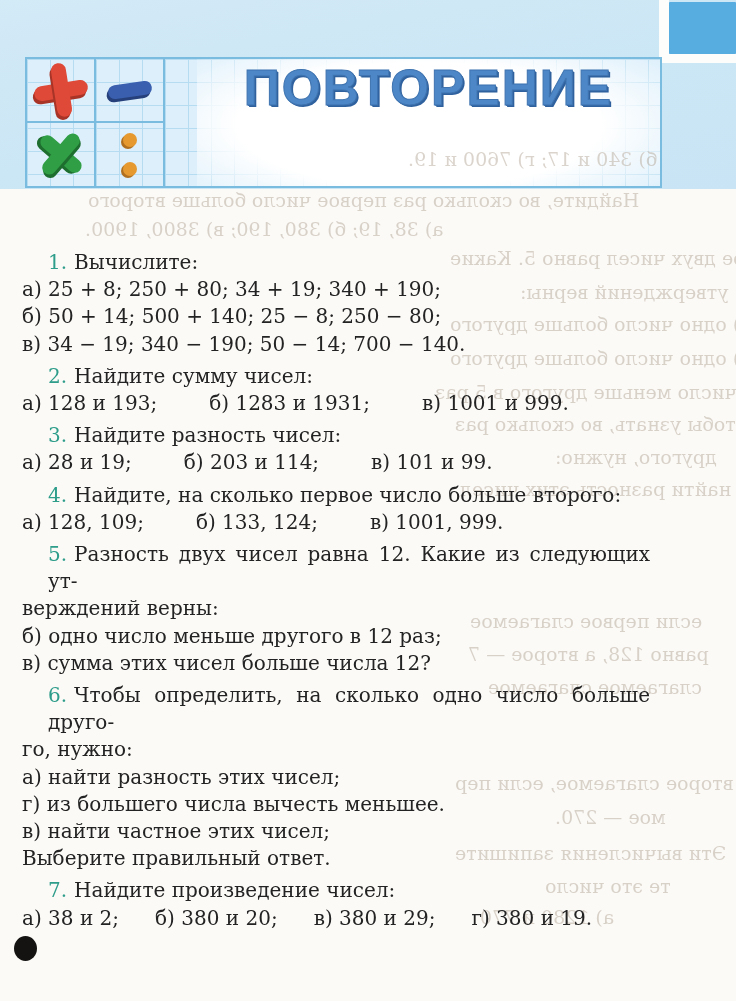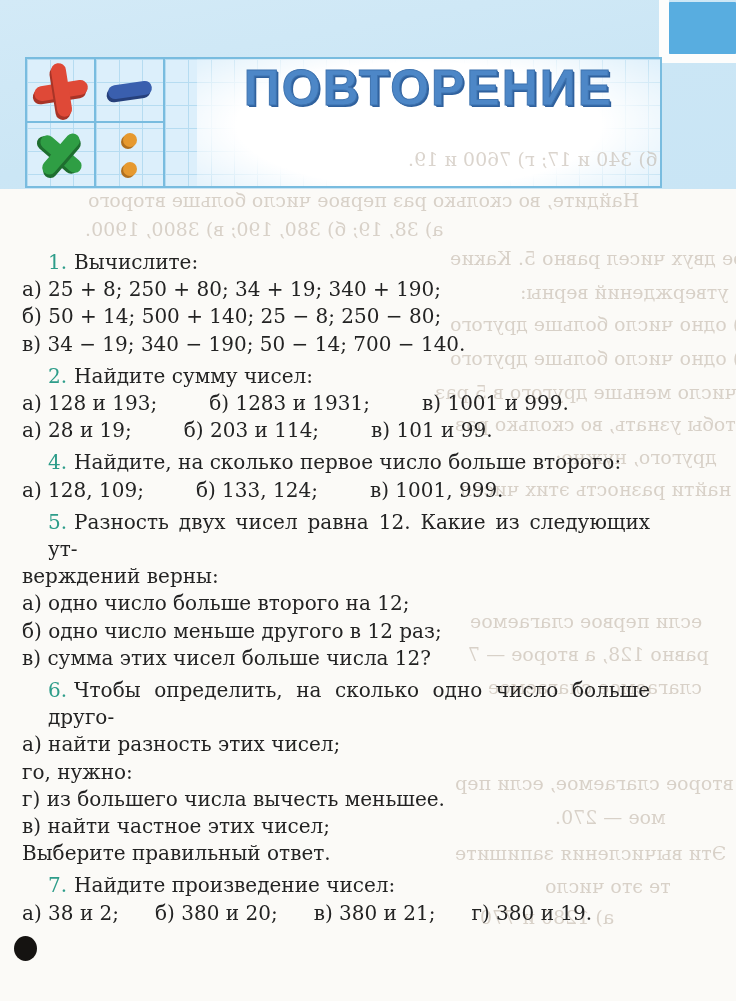--- a/index.html
+++ b/index.html
@@ -130,36 +130,36 @@
 <div class="content">
 
   <p class="ln num-ln"><span class="num">1.</span><span>Вычислите:</span></p>
   <p class="ln">а) 25 + 8; 250 + 80; 34 + 19; 340 + 190;</p>
   <p class="ln">б) 50 + 14; 500 + 140; 25 − 8; 250 − 80;</p>
   <p class="ln">в) 34 − 19; 340 − 190; 50 − 14; 700 − 140.</p>
 
   <p class="ln num-ln"><span class="num">2.</span><span>Найдите сумму чисел:</span></p>
   <p class="ln row"><span>а) 128 и 193;</span><span>б) 1283 и 1931;</span><span>в) 1001 и 999.</span></p>
 
+  <p class="ln num-ln"><span class="num">3.</span><span>Найдите разность чисел:</span></p>
   <p class="ln row"><span>а) 28 и 19;</span><span>б) 203 и 114;</span><span>в) 101 и 99.</span></p>
 
   <p class="ln num-ln"><span class="num">4.</span><span>Найдите, на сколько первое число больше второго:</span></p>
   <p class="ln row"><span>а) 128, 109;</span><span>б) 133, 124;</span><span>в) 1001, 999.</span></p>
 
   <p class="num-ln just"><span class="num">5.</span><span>Разность двух чисел равна 12. Какие из следующих ут-</span></p>
   <p class="ln">верждений верны:</p>
-  <p class="ln">а) одно число больше второго на 12;</p>
   <p class="ln">б) одно число меньше другого в 12 раз;</p>
   <p class="ln">в) сумма этих чисел больше числа 12?</p>
 
   <p class="num-ln just"><span class="num">6.</span><span>Чтобы определить, на сколько одно число больше друго-</span></p>
+  <p class="ln">го, нужно:</p>
   <p class="ln">а) найти разность этих чисел;</p>
-  <p class="ln">го, нужно:</p>
   <p class="ln">г) из большего числа вычесть меньшее.</p>
   <p class="ln">в) найти частное этих чисел;</p>
   <p class="ln">Выберите правильный ответ.</p>
 
   <p class="ln num-ln"><span class="num">7.</span><span>Найдите произведение чисел:</span></p>
-  <p class="ln row row4"><span>а) 38 и 2;</span><span>б) 380 и 20;</span><span>в) 380 и 21;</span><span>г) 380 и 19.</span></p>
+  <p class="ln row row4"><span>а) 38 и 2;</span><span>б) 380 и 20;</span><span>в) 380 и 29;</span><span>г) 380 и 19.</span></p>
 
 </div>
 
 <div class="page-dot"></div>
 
 </body></html>

